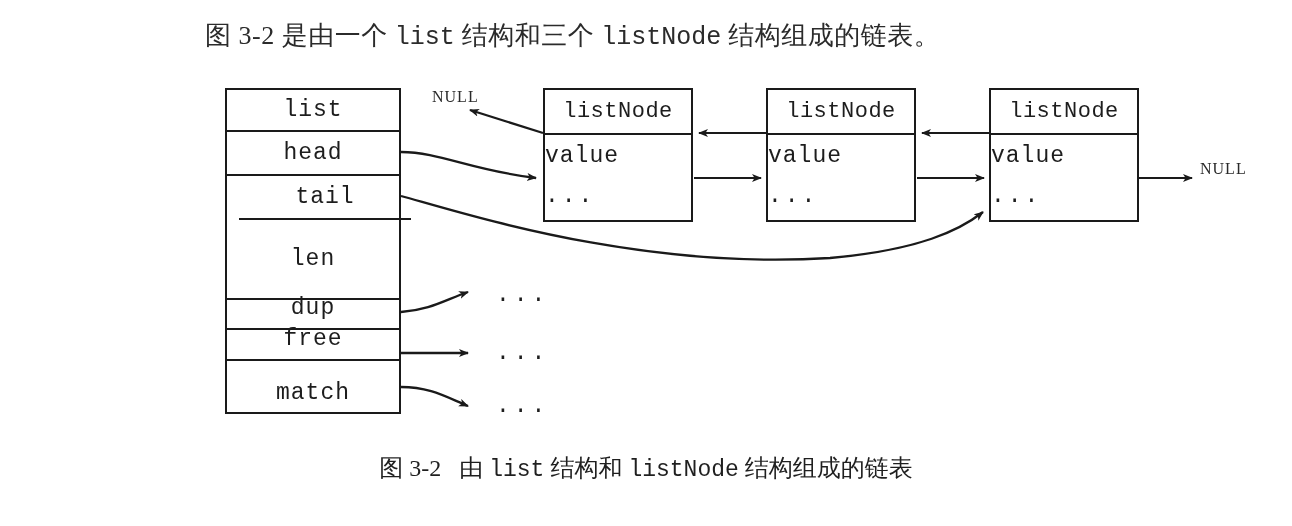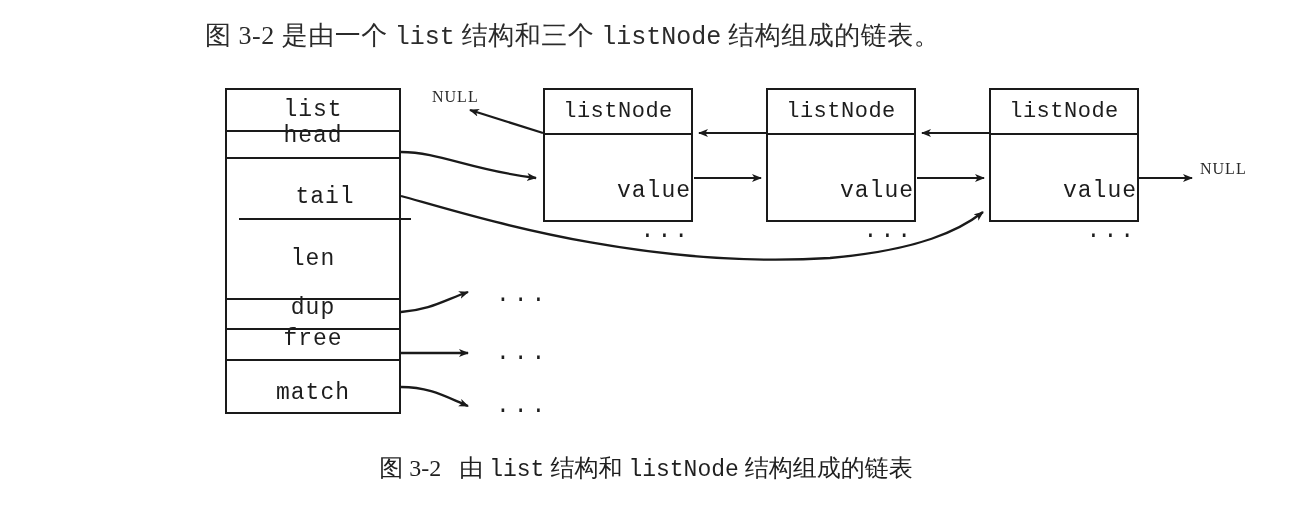--- a/index.html
+++ b/index.html
@@ -119,29 +119,28 @@
     justify-content: center;
     font-family: "Liberation Mono", monospace;
     font-size: 22px;
     color: #1d1d1d;
     letter-spacing: .5px;
   }
   .node-body {
     height: 84px;
     display: flex;
     flex-direction: column;
-    align-items: flex-end;
+    align-items: flex-start;
     justify-content: space-between;
     padding: 8px 0 10px 0;
     box-sizing: border-box;
     font-family: "Liberation Mono", monospace;
     font-size: 23px;
     color: #1d1d1d;
     letter-spacing: 1px;
-    margin-top: 35px;
   }
   .node-dots {
     font-family: "Liberation Mono", monospace;
     font-size: 23px;
     letter-spacing: 3px;
     color: #1d1d1d;
   }
 
   
   .null-label {
@@ -189,21 +188,21 @@
   <div class="body-line">
     <span class="ser">图 3-2 是由一个 </span><span class="mono">list</span><span class="ser"> 结构和三个 </span><span class="mono">listNode</span><span class="ser"> 结构组成的链表。</span>
   </div>
 
   <div id="figure">
 
     <div class="struct-box">
       <div class="struct-row" style="top:0px;height:42px;">
         <span>list</span>
       </div>
-      <div class="struct-row" style="top:25px;height:44px;">
+      <div class="struct-row" style="top:42px;height:44px;">
         <span>head</span>
       </div>
       <div class="struct-row" style="top:86px;height:44px;margin-left:12px;">
         <span>tail</span>
       </div>
       <div class="struct-row" style="top:130px;height:80px;">
         <span>len</span>
         <span class="sub"></span>
       </div>
       <div class="struct-row" style="top:197px;height:43px;">

